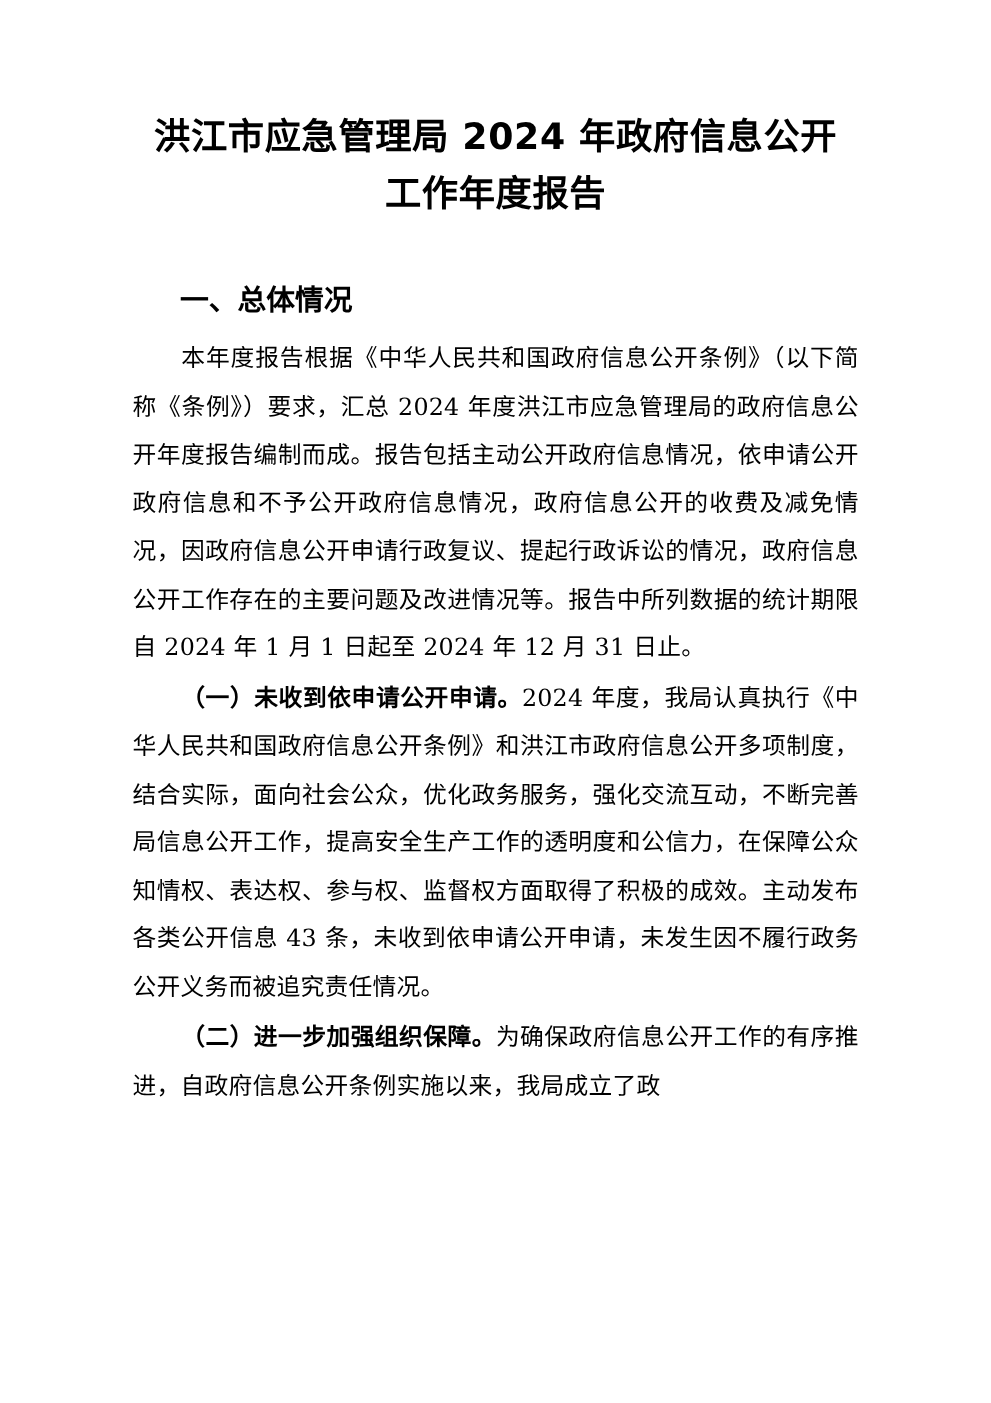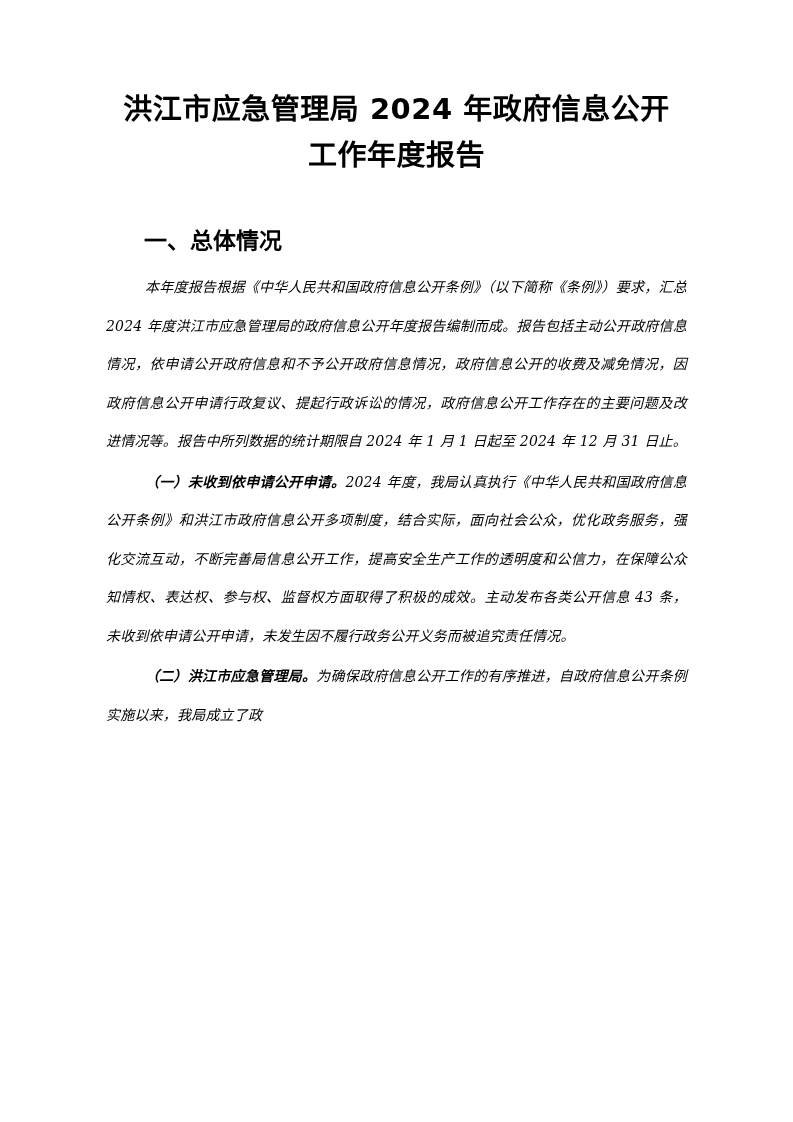--- a/index.html
+++ b/index.html
@@ -34,28 +34,27 @@
   }
   .section-heading {
     font-family: "DejaVu Sans", "Liberation Sans", sans-serif;
     font-weight: bold;
     font-size: 23px;
     line-height: 38px;
     margin: 0 0 8px 0;
     text-indent: 38px;
   }
   p.body-text {
-    font-size: 14px;
+    font-size: 19px;
     line-height: 38.5px;
     text-align: justify;
     text-justify: inter-ideograph;
     margin: 0 0 0 0;
     text-indent: 39px;
     letter-spacing: 0.2px;
-    font-style: italic;
   }
   p.body-text + p.body-text {
     margin-top: 2px;
   }
   .lead-bold {
     font-family: "DejaVu Sans", "Liberation Sans", sans-serif;
     font-weight: bold;
     letter-spacing: 0.2px;
   }
 </style>
@@ -72,17 +71,17 @@
 
     <p class="body-text">
       <span>本年度报告根据《中华人民共和国政府信息公开条例》（以下简称《条例》）要求，汇总 2024 年度洪江市应急管理局的政府信息公开年度报告编制而成。报告包括主动公开政府信息情况，依申请公开政府信息和不予公开政府信息情况，政府信息公开的收费及减免情况，因政府信息公开申请行政复议、提起行政诉讼的情况，政府信息公开工作存在的主要问题及改进情况等。报告中所列数据的统计期限自 2024 年 1 月 1 日起至 2024 年 12 月 31 日止。</span>
     </p>
 
     <p class="body-text">
       <span class="lead-bold">（一）未收到依申请公开申请。</span><span>2024 年度，我局认真执行《中华人民共和国政府信息公开条例》和洪江市政府信息公开多项制度，结合实际，面向社会公众，优化政务服务，强化交流互动，不断完善局信息公开工作，提高安全生产工作的透明度和公信力，在保障公众知情权、表达权、参与权、监督权方面取得了积极的成效。主动发布各类公开信息 43 条，未收到依申请公开申请，未发生因不履行政务公开义务而被追究责任情况。</span>
     </p>
 
     <p class="body-text">
-      <span class="lead-bold">（二）洪江市应急管理局。</span><span>为确保政府信息公开工作的有序推进，自政府信息公开条例实施以来，我局成立了政</span>
+      <span class="lead-bold">（二）进一步加强组织保障。</span><span>为确保政府信息公开工作的有序推进，自政府信息公开条例实施以来，我局成立了政</span>
     </p>
 
   </div>
 </div>
 
 </body></html>

